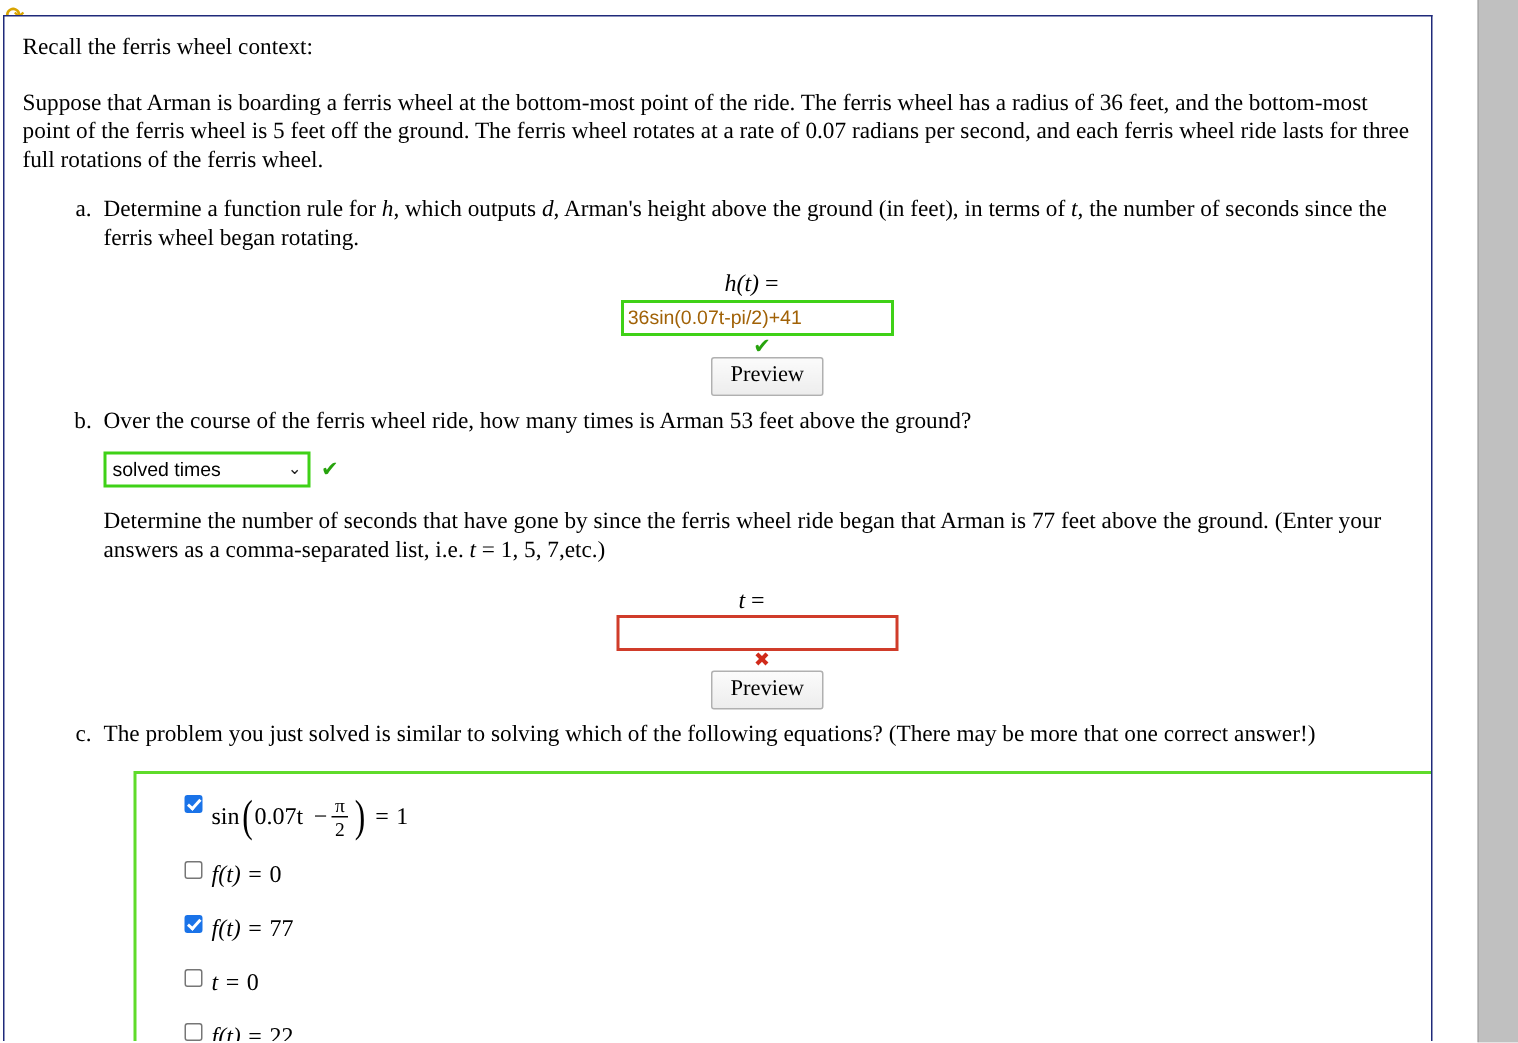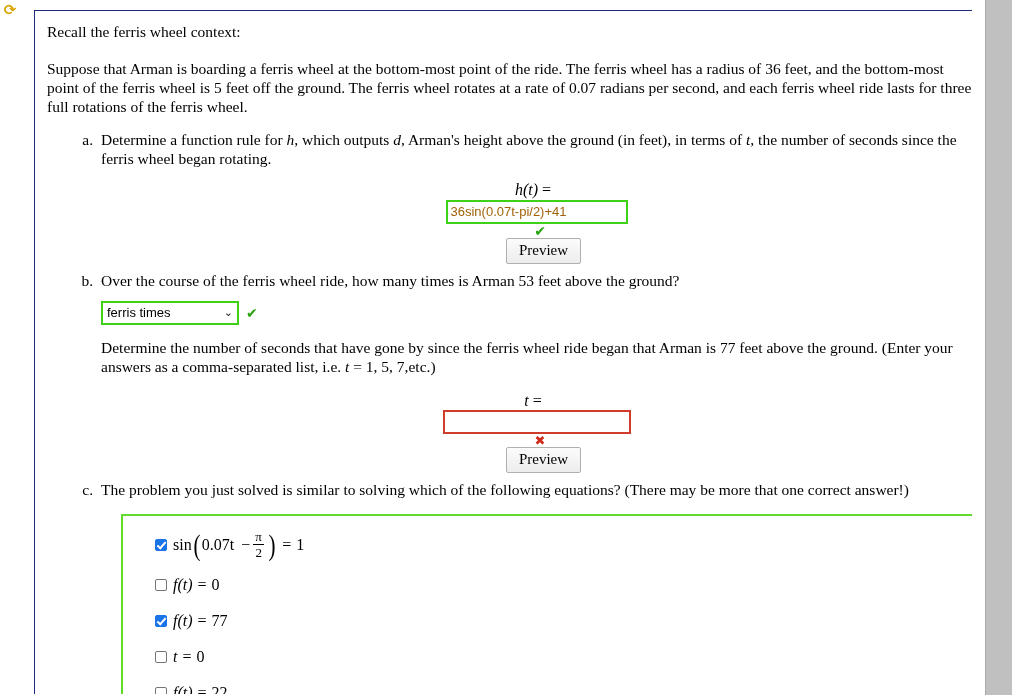--- a/index.html
+++ b/index.html
@@ -35,21 +35,21 @@
     color: #d9a400;
     font-family: "DejaVu Sans", sans-serif;
     font-size: 15px;
     font-weight: bold;
     user-select: none;
   }
 
   
   #question-frame {
     position: absolute;
-    left: 34px;
+    left: 2px;
     top: 10px;
     width: 953px;
     height: 684px;
     border: 1.5px solid #1f2a7a;
     border-bottom: none;
     box-sizing: border-box;
     background: #ffffff;
     overflow: hidden;
   }
 
@@ -199,21 +199,21 @@
     position: relative;
     margin: 14px 0 0 20px;
     width: 888px;
     border: 2px solid #5fdb2a;
     background: #ffffff;
     padding: 14px 0 8px 0;
     box-sizing: border-box;
   }
   .choice-row {
     display: flex;
-    align-items: center;
+    align-items: flex-start;
     margin: 0 0 14px 0;
     padding-left: 32px;
     min-height: 22px;
   }
   .cbox {
     width: 12px;
     height: 12px;
     flex: 0 0 12px;
     box-sizing: border-box;
     margin-right: 6px;
@@ -323,21 +323,21 @@
             <span class="mark ok">✔</span>
             <button class="preview-btn">Preview</button>
           </div>
         </li>
 
         <li>
           <span>Over the course of the ferris wheel ride, how many times is Arman 53 feet above the ground?</span>
 
           <div class="select-row">
             <div class="fake-select">
-              <span class="sel-text">ferris times</span>
+              <span class="sel-text">solved times</span>
               <span class="chev">⌄</span>
             </div>
             <span class="mark ok">✔</span>
           </div>
 
           <p class="para">Determine the number of seconds that have gone by since the ferris wheel ride began that Arman is 77 feet above the ground. (Enter your answers as a comma-separated list, i.e. <i>t</i> = 1, 5, 7,etc.)</p>
 
           <div class="answer-row">
             <span class="answer-label">
               <span>t</span>

